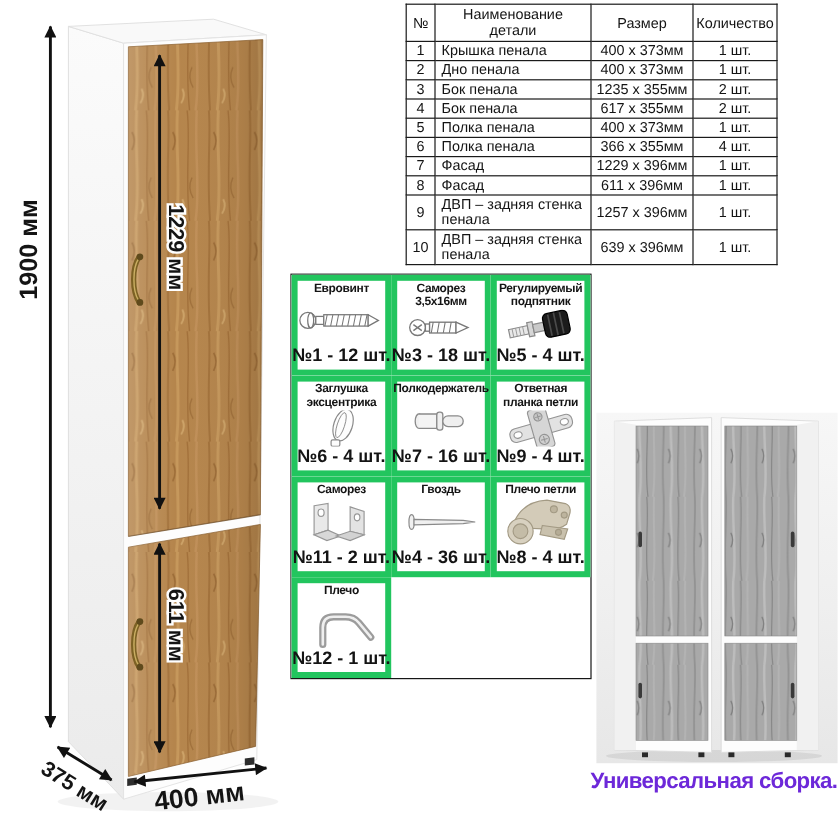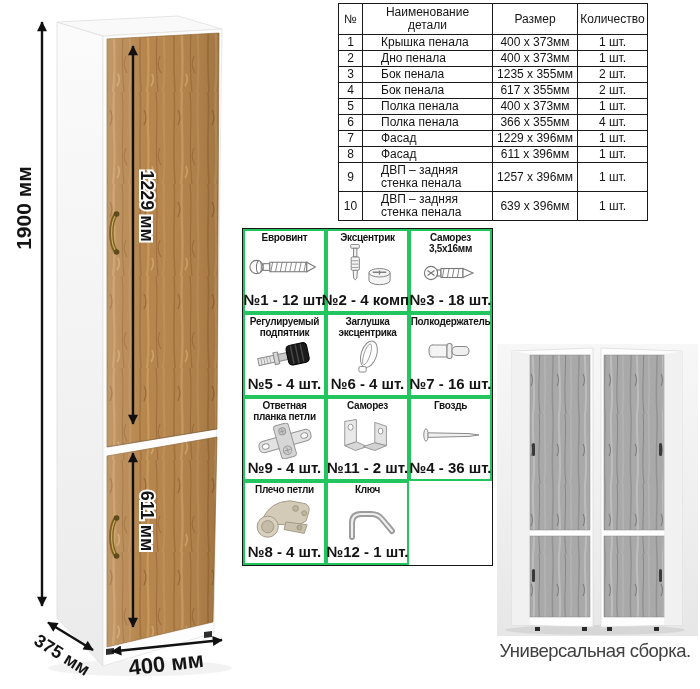--- a/index.html
+++ b/index.html
@@ -6,41 +6,41 @@
   .page{position:relative;width:700px;height:689px;background:#fff;overflow:hidden;
         font-family:"Liberation Sans",sans-serif;color:#141414;}
   svg text{font-family:"Liberation Sans",sans-serif;font-weight:700;fill:#141414;}
 
   
   .parts-table{position:absolute;left:338px;top:3px;border-collapse:collapse;
     font-size:12px;line-height:13px;table-layout:fixed;}
   .parts-table th,.parts-table td{border:1.5px solid #1a1a1a;padding:1px 3px;vertical-align:middle;}
   .parts-table th{font-weight:400;text-align:center;padding:2px 2px;}
   .parts-table td.c{text-align:center;}
-  .parts-table td.l{text-align:left;padding-left:18px;}
+  .parts-table td.l{text-align:left;padding-left:5px;}
 
   
   .hw-grid{position:absolute;left:242px;top:228px;display:grid;
     grid-template-columns:repeat(3,83px);grid-auto-rows:84px;border:1px solid #161616;
     background:transparent;}
-  .hw-cell{border:2px solid #22c55e;background:#fff;display:flex;flex-direction:column;
+  .hw-cell{border:5px solid #22c55e;background:#fff;display:flex;flex-direction:column;
     align-items:center;padding:2px 1px;box-sizing:border-box;}
   .hw-title{font-size:10px;font-weight:700;text-align:center;line-height:1.08;
     letter-spacing:-0.3px;}
   .hw-icon{flex:1;display:flex;align-items:center;justify-content:center;overflow:hidden;}
   .hw-count{font-size:15px;font-weight:700;margin-bottom:1px;white-space:nowrap;}
 
   
   .cabinet{position:absolute;left:0;top:0;}
 
   
   .assembly{position:absolute;left:497px;top:344px;width:201px;height:292px;
     background:linear-gradient(180deg,#f7f7f7 0%,#efefef 55%,#e7e7e7 100%);}
   .assembly-caption{position:absolute;left:490px;top:640px;width:210px;text-align:center;
-    font-size:18.5px;font-weight:400;letter-spacing:-0.5px;color:#404040;}
+    font-size:18.5px;font-weight:700;letter-spacing:-0.5px;color:#6d28d9;}
 </style>
 </head>
 <body>
 
 <div class="page">
 
   <svg class="cabinet" width="335" height="689" viewBox="0 0 335 689">
     <defs>
       <marker id="ah" viewBox="0 0 10 10" refX="9.2" refY="5" markerWidth="5" markerHeight="4.2" orient="auto-start-reverse">
           <path d="M0,0 L10,5 L0,10 z" fill="#111"></path>
@@ -201,38 +201,20 @@
           <rect x="16" y="9.5" width="7" height="7"></rect>
           <rect x="23" y="8" width="39" height="10"></rect>
           <path d="M26,8 l-2,10 M31,8 l-2,10 M36,8 l-2,10 M41,8 l-2,10 M46,8 l-2,10 M51,8 l-2,10 M56,8 l-2,10 M61,8 l-2,10" fill="none" stroke-width="0.9"></path>
           <polygon points="62,8 71,13 62,18"></polygon>
             </g>
           </svg>
       </div>
       <div class="hw-count">№1 - 12 шт.</div>
     </div>
 
-    <div class="hw-cell">
-      <div class="hw-title">Эксцентрик</div>
-      <div class="hw-icon">
-        <svg width="62" height="48" viewBox="0 0 64 50">
-            <g fill="#f4f4f4" stroke="#808080" stroke-width="1">
-          <rect x="14" y="1.5" width="9" height="4" rx="1"></rect>
-              <rect x="17" y="5.5" width="3.4" height="9"></rect>
-          <rect x="14.5" y="14.5" width="8.5" height="14" rx="1.5"></rect>
-          <path d="M15.5,18.5 h6.5 M15.5,22 h6.5 M15.5,25.5 h6.5" fill="none" stroke-width="0.8"></path>
-          <path d="M16.5,28.5 h4.5 l-0.6,8 q-1.7,3.4 -3.3,0 z"></path>
-          <path d="M33,31 v8 a11,4.4 0 0 0 22,0 v-8"></path>
-          <ellipse cx="44" cy="31" rx="11" ry="4.4"></ellipse>
-          <path d="M37,30.5 h14 M44,28.6 v4.6" fill="none" stroke-width="1.4"></path>
-            </g>
-          </svg>
-      </div>
-      <div class="hw-count">№2 - 4 комп.</div>
-    </div>
 
     <div class="hw-cell">
       <div class="hw-title">Саморез 3,5x16мм</div>
       <div class="hw-icon">
         <svg width="58" height="24" viewBox="0 0 58 24">
             <g fill="#fff" stroke="#787878" stroke-width="1.1">
           <circle cx="9" cy="12" r="6.6"></circle>
           <path d="M5.5,9.5 l7,5 M12.5,9.5 l-7,5" fill="none" stroke-width="1.2"></path>
           <rect x="15.5" y="9" width="3.5" height="6"></rect>
           <rect x="19" y="7.5" width="22" height="9"></rect>
@@ -352,21 +334,21 @@
           <circle cx="44" cy="14" r="3" fill="#bdb49e"></circle>
               <circle cx="53" cy="19" r="2.6" fill="#bdb49e"></circle>
           <circle cx="48" cy="34" r="2.6" fill="#b5ac96"></circle>
             </g>
           </svg>
       </div>
       <div class="hw-count">№8 - 4 шт.</div>
     </div>
 
     <div class="hw-cell">
-      <div class="hw-title">Ключ</div>
+      <div class="hw-title">Плечо</div>
       <div class="hw-icon">
         <svg width="56" height="44" viewBox="0 0 56 44">
           <path d="M12,40 V26 q0,-9 9,-9 h10 q7,0 11,5 l10,12" fill="none" stroke="#9c9c9c" stroke-width="6" stroke-linecap="round" stroke-linejoin="round"></path>
           <path d="M12,40 V26 q0,-9 9,-9 h10 q7,0 11,5 l10,12" fill="none" stroke="#efefef" stroke-width="2.2" stroke-linecap="round" stroke-linejoin="round"></path>
           </svg>
       </div>
       <div class="hw-count">№12 - 1 шт.</div>
     </div>
 
   </div>

